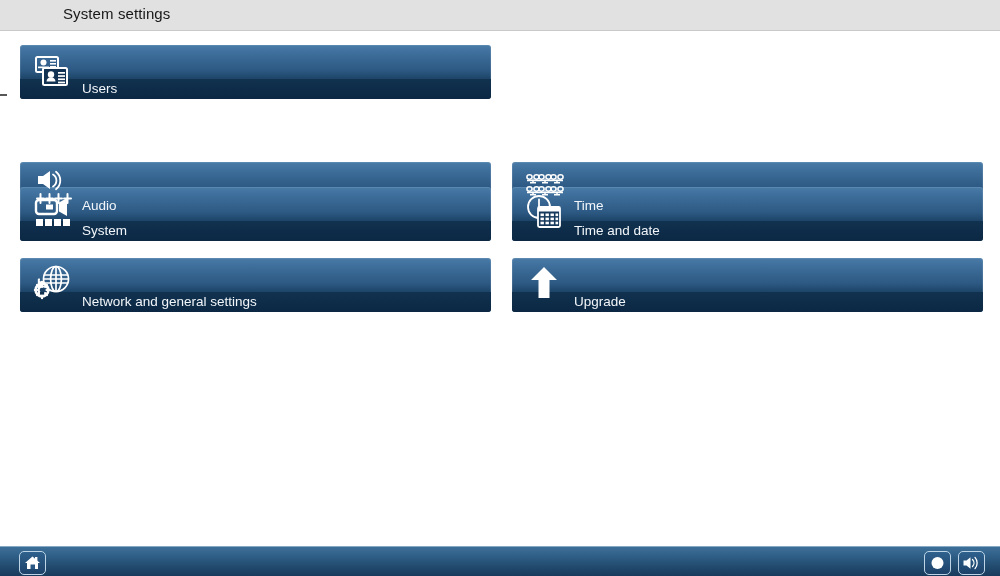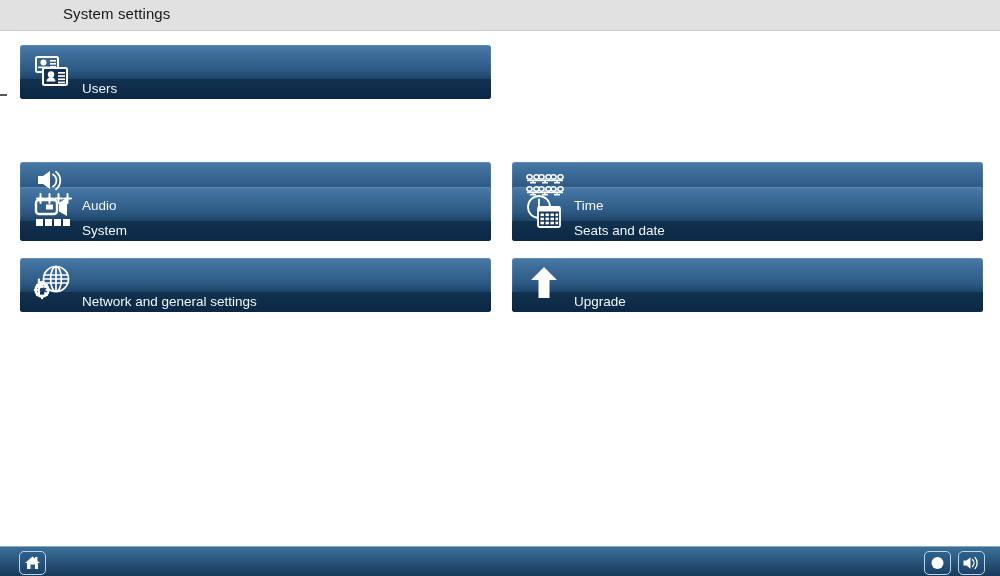--- a/index.html
+++ b/index.html
@@ -328,21 +328,21 @@
               <rect x="21.5" y="25.6" width="3.4" height="2.6"></rect>
               <rect x="26.5" y="25.6" width="3.4" height="2.6"></rect>
               <rect x="31.5" y="25.6" width="2.6" height="2.6"></rect>
               <rect x="16.5" y="29.7" width="3.4" height="2.6"></rect>
               <rect x="21.5" y="29.7" width="3.4" height="2.6"></rect>
               <rect x="26.5" y="29.7" width="3.4" height="2.6"></rect>
               <rect x="31.5" y="29.7" width="2.6" height="2.6"></rect>
             </g>
           </svg>
         </div>
-        <div class="tile-label">Seats and date</div>
+        <div class="tile-label">Time and date</div>
       </div>
     </div>
 
     <div class="tile col-r row-4">
       <div class="tile-inner">
         <div class="tile-icon">
           <svg viewBox="0 0 46 40">
             <path d="M20 4L33 17h-7.5v18h-11V17H7z" fill="#ffffff"></path>
           </svg>
         </div>

